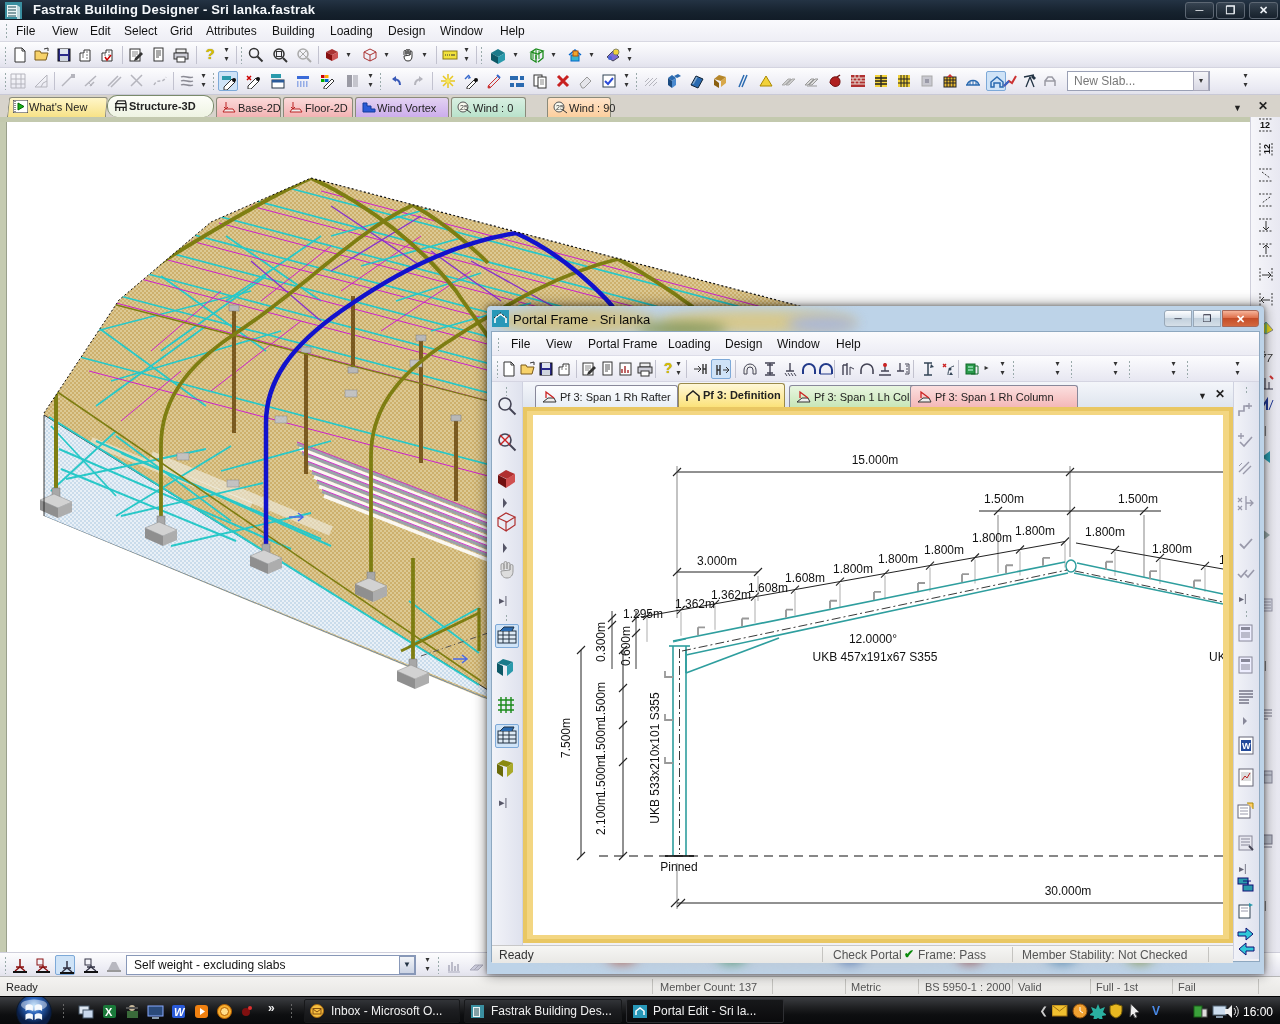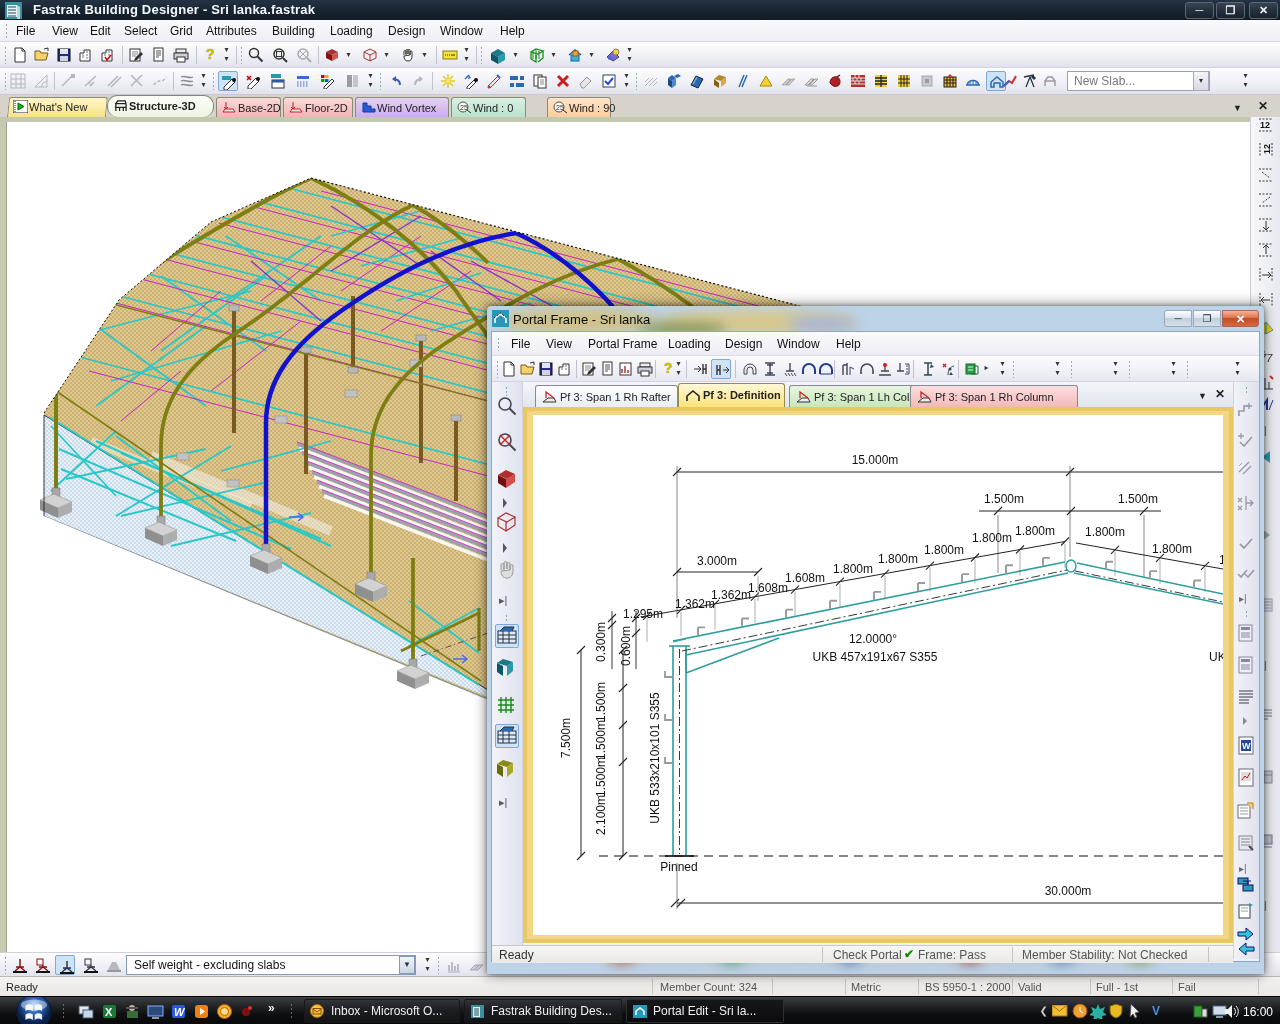--- a/index.html
+++ b/index.html
@@ -838,21 +838,21 @@
       </div>
     <div class="ic" style="left:466px;top:2px;">
         <svg width="18" height="18">
           <path d="M2 13l5-5h4l-5 5zM6 13l5-5h4l-5 5z" fill="#ccd" stroke="#aab"></path>
         </svg>
       </div>
   </div>
   <div id="statusbar" class="abs">
     <span class="pan" style="left:6px;color:#222;">Ready</span>
     <div class="pline" style="left:652px;"></div>
-    <span class="pan" style="left:660px;">Member Count: 324</span>
+    <span class="pan" style="left:660px;">Member Count: 137</span>
     <div class="pline" style="left:772px;"></div>
     <div class="pline" style="left:845px;"></div>
     <span class="pan" style="left:851px;">Metric</span>
     <div class="pline" style="left:918px;"></div>
     <span class="pan" style="left:925px;">BS 5950-1 : 2000</span>
     <div class="pline" style="left:1012px;"></div>
     <span class="pan" style="left:1018px;">Valid</span>
     <div class="pline" style="left:1090px;"></div>
     <span class="pan" style="left:1096px;">Full - 1st</span>
     <div class="pline" style="left:1172px;"></div>

